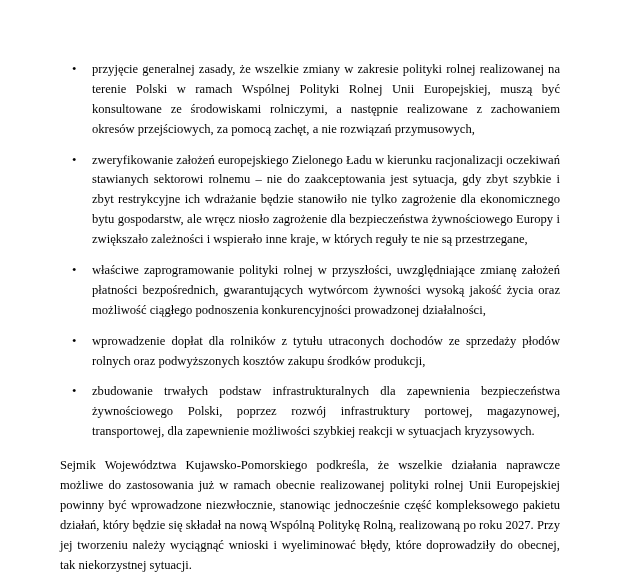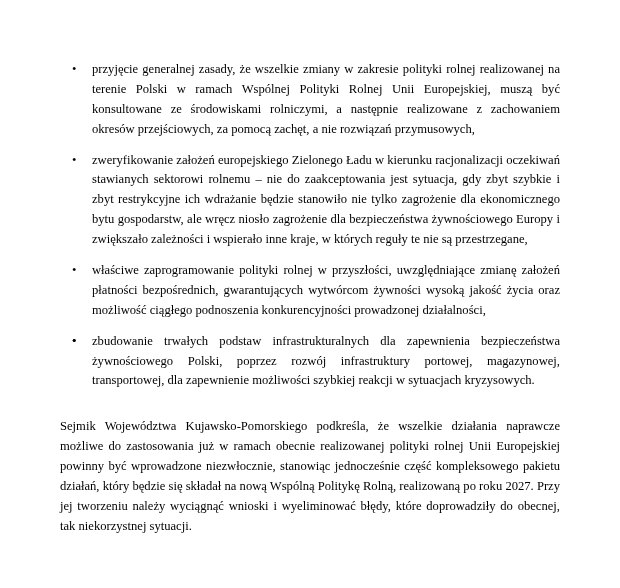--- a/index.html
+++ b/index.html
@@ -39,21 +39,21 @@
     margin-bottom: 0;
   }
   .bullet-marker {
     position: absolute;
     left: 12px;
     top: 0;
     font-size: 12.6px;
     line-height: 1.58;
   }
   .paragraph-block {
-    margin-top: 26px;
+    margin-top: 14px;
   }
   .paragraph {
     font-size: 12.6px;
     line-height: 1.58;
     text-align: justify;
     text-justify: inter-word;
     margin: 0;
   }
 </style>
 </head>
@@ -69,20 +69,21 @@
     <li class="bullet-item">
       <span class="bullet-marker">•</span>
       <span>zweryfikowanie założeń europejskiego Zielonego Ładu w kierunku racjonalizacji oczekiwań stawianych sektorowi rolnemu – nie do zaakceptowania jest sytuacja, gdy zbyt szybkie i zbyt restrykcyjne ich wdrażanie będzie stanowiło nie tylko zagrożenie dla ekonomicznego bytu gospodarstw, ale wręcz niosło zagrożenie dla bezpieczeństwa żywnościowego Europy i zwiększało zależności i wspierało inne kraje, w których reguły te nie są przestrzegane,</span>
     </li>
     <li class="bullet-item">
       <span class="bullet-marker">•</span>
       <span>właściwe zaprogramowanie polityki rolnej w przyszłości, uwzględniające zmianę założeń płatności bezpośrednich, gwarantujących wytwórcom żywności wysoką jakość życia  oraz możliwość ciągłego podnoszenia konkurencyjności prowadzonej działalności,</span>
     </li>
     <li class="bullet-item">
       <span class="bullet-marker">•</span>
+      <span>wprowadzenie dopłat dla rolników z tytułu utraconych dochodów ze sprzedaży płodów rolnych oraz podwyższonych kosztów zakupu środków produkcji,</span>
     </li>
     <li class="bullet-item">
       <span class="bullet-marker">•</span>
       <span>zbudowanie trwałych podstaw infrastrukturalnych dla zapewnienia bezpieczeństwa żywnościowego Polski, poprzez rozwój infrastruktury portowej, magazynowej, transportowej, dla zapewnienie możliwości szybkiej reakcji w sytuacjach kryzysowych.</span>
     </li>
   </ul>
 
   <div class="paragraph-block">
     <p class="paragraph">Sejmik Województwa Kujawsko-Pomorskiego podkreśla, że wszelkie działania naprawcze możliwe do zastosowania już w ramach obecnie realizowanej polityki rolnej Unii Europejskiej powinny być wprowadzone niezwłocznie, stanowiąc jednocześnie część kompleksowego pakietu działań, który będzie się składał na nową Wspólną Politykę Rolną, realizowaną po roku 2027. Przy jej tworzeniu należy wyciągnąć wnioski i wyeliminować błędy, które doprowadziły do obecnej, tak niekorzystnej sytuacji.</p>
   </div>

